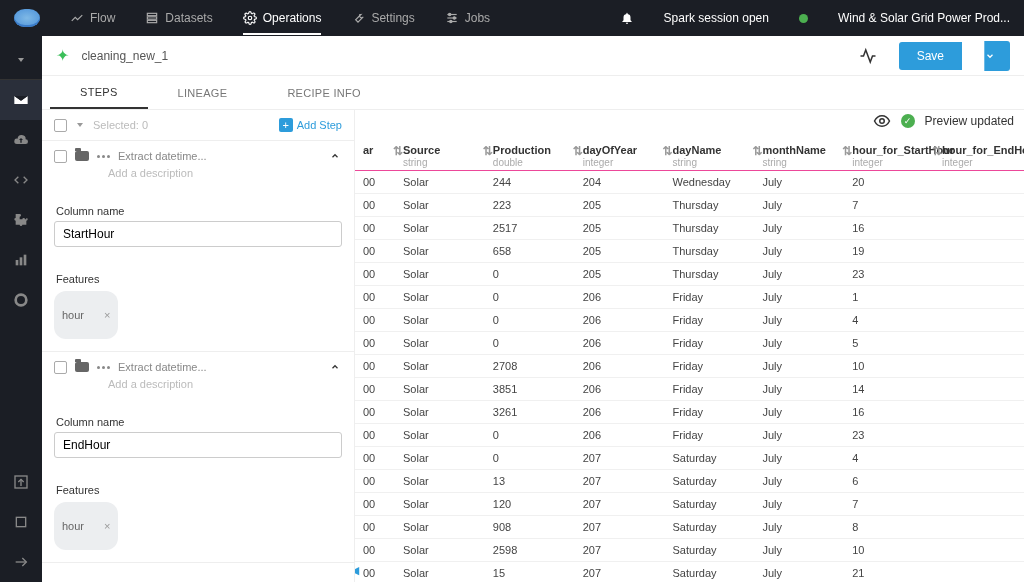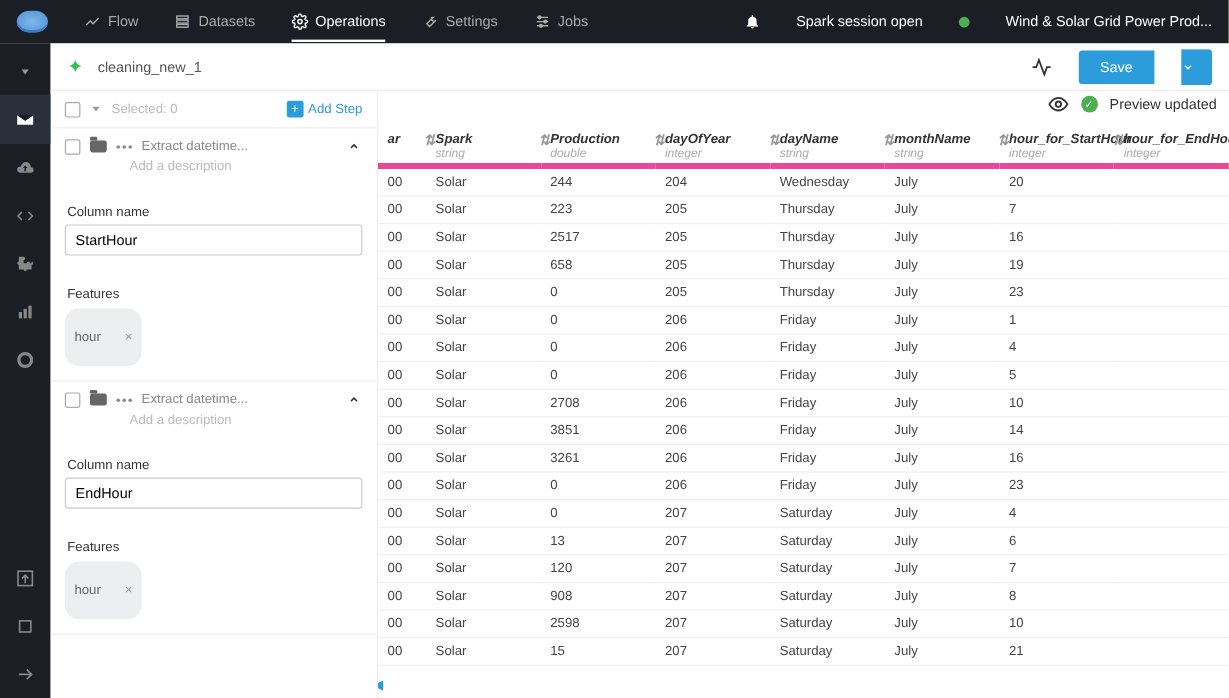--- a/index.html
+++ b/index.html
@@ -29,21 +29,21 @@
   .recipe-head-right { margin-left:auto; display:flex; align-items:center; gap:22px; }
   .btn-save { background:#2d9cdb; color:#fff; border:none; padding:7px 18px; border-radius:3px 0 0 3px; cursor:pointer; font-size:12px; }
   .btn-save-dd { background:#2d9cdb; border:none; color:#fff; width:26px; height:30px; border-radius:0 3px 3px 0; cursor:pointer; border-left:1px solid rgba(255,255,255,0.3); }
 
   .tab-bar { display:flex; height:34px; border-bottom:1px solid #eee; padding:0 8px; gap:0; }
   .tab { padding:0 30px; display:flex; align-items:center; color:#777; font-size:11px; letter-spacing:0.3px; cursor:pointer; }
   .tab.active { color:#333; border-bottom:2px solid #333; }
 
   .body-row { display:flex; flex:1; overflow:hidden; }
 
-  .left-panel { width: 273px; border-right:1px solid #eee; display:flex; flex-direction:column; overflow:auto; }
+  .left-panel { width: 313px; border-right:1px solid #eee; display:flex; flex-direction:column; overflow:auto; }
   .panel-toolbar { display:flex; align-items:center; padding:8px 12px; gap:10px; border-bottom:1px solid #eee; }
   .chk { width:13px; height:13px; border:1px solid #aaa; border-radius:2px; cursor:pointer; }
   .selected-txt { color:#bbb; font-size:11px; }
   .add-step { margin-left:auto; display:flex; align-items:center; gap:4px; color:#2d9cdb; font-size:11px; cursor:pointer; }
   .plus-badge { width:14px; height:14px; background:#2d9cdb; color:#fff; display:inline-flex; align-items:center; justify-content:center; border-radius:2px; font-size:11px; }
   .chev-down-mini { width:0; height:0; border-left:3px solid transparent; border-right:3px solid transparent; border-top:4px solid #999; display:inline-block; }
 
   .step-card { border-bottom:1px solid #eee; padding:8px 12px 12px; }
   .step-hdr { display:flex; align-items:center; gap:8px; }
   .step-title { color:#888; font-size:11px; }
@@ -58,21 +58,21 @@
   .dots-icon { display:inline-flex; gap:2px; }
   .dots-icon span { width:3px; height:3px; background:#888; border-radius:50%; display:inline-block; }
 
   .grid-area { flex:1; overflow:auto; position:relative; }
   .preview-bar { position:absolute; top:2px; right:10px; display:flex; align-items:center; gap:10px; font-size:12px; color:#333; z-index:2; }
   .eye-icon { width:18px; height:18px; display:inline-flex; align-items:center; justify-content:center; }
   .check-circle { width:14px; height:14px; border-radius:50%; background:#4caf50; display:inline-flex; align-items:center; justify-content:center; color:#fff; font-size:9px; }
   .collapse-handle { position:absolute; bottom:4px; left:-5px; width:10px; height:16px; display:flex; align-items:center; justify-content:center; color:#2d9cdb; cursor:pointer; font-size:11px; z-index:2; }
 
   table.data { border-collapse:collapse; width:100%; table-layout:fixed; margin-top:28px; }
-  table.data th { text-align:left; font-weight:600; font-size:11px; color:#333; padding:6px 8px 2px; border-bottom:5px solid #ec4899; position:relative;font-style:italic; }
+  table.data th { text-align:left; font-weight:600; font-size:11px; color:#333; padding:6px 8px 2px; border-bottom:1px solid #ec4899; position:relative; }
   table.data th .type { display:block; font-weight:400; color:#aaa; font-size:10px; margin-top:1px; }
   table.data th .sort { position:absolute; left:-2px; top:6px; color:#999; font-size:12px; }
   table.data td { font-size:11px; color:#444; padding:5px 8px; border-bottom:1px solid #f0f0f0; white-space:nowrap; overflow:hidden; text-overflow:ellipsis; }
   .col-narrow { width:40px; }
 
   svg { display:block; }
 </style>
 </head>
 <body>
 
@@ -201,20 +201,25 @@
           </svg>
         <button class="btn-save">Save</button>
           <button class="btn-save-dd">
             <svg width="10" height="10" viewBox="0 0 24 24" fill="none" stroke="#fff" stroke-width="3">
               <polyline points="6,9 12,15 18,9"></polyline>
             </svg>
           </button>
       </div>
     </div>
 
+    <div class="tab-bar">
+      <div class="tab active">STEPS</div>
+      <div class="tab">LINEAGE</div>
+      <div class="tab">RECIPE INFO</div>
+    </div>
 
     <div class="body-row">
 
       <div class="left-panel">
         <div class="panel-toolbar">
           <span class="chk"></span>
           <span class="chev-down-mini" style="cursor:pointer;"></span>
           <span class="selected-txt">Selected: 0</span>
           <span class="add-step">
             <span class="plus-badge">+</span>
@@ -286,21 +291,21 @@
             </span>
           <span class="check-circle">✓</span>
           <span>Preview updated</span>
         </div>
         <div class="collapse-handle">◀</div>
 
         <table class="data">
           <thead>
               <tr id="thead-row">
                 <th class="col-narrow"><span>ar</span><span class="type">&nbsp;</span></th>
-                <th><span class="sort">⇅</span><span>Spark</span><span class="type">string</span></th>
+                <th><span class="sort">⇅</span><span>Source</span><span class="type">string</span></th>
                 <th><span class="sort">⇅</span><span>Production</span><span class="type">double</span></th>
                 <th><span class="sort">⇅</span><span>dayOfYear</span><span class="type">integer</span></th>
                 <th><span class="sort">⇅</span><span>dayName</span><span class="type">string</span></th>
                 <th><span class="sort">⇅</span><span>monthName</span><span class="type">string</span></th>
                 <th><span class="sort">⇅</span><span>hour_for_StartHour</span><span class="type">integer</span></th>
                 <th><span class="sort">⇅</span><span>hour_for_EndHour</span><span class="type">integer</span></th>
               </tr>
             </thead>
           <tbody id="tbody">
               <tr>

